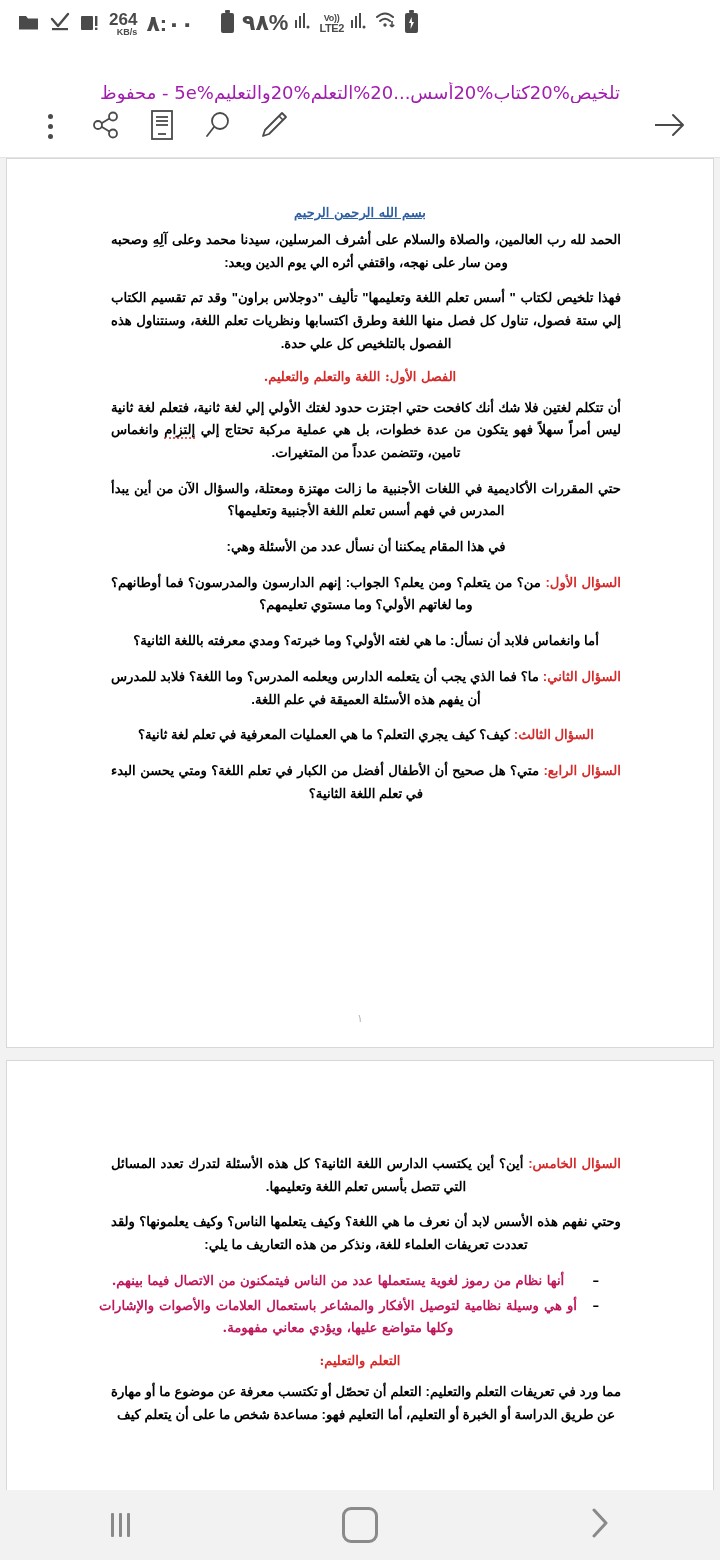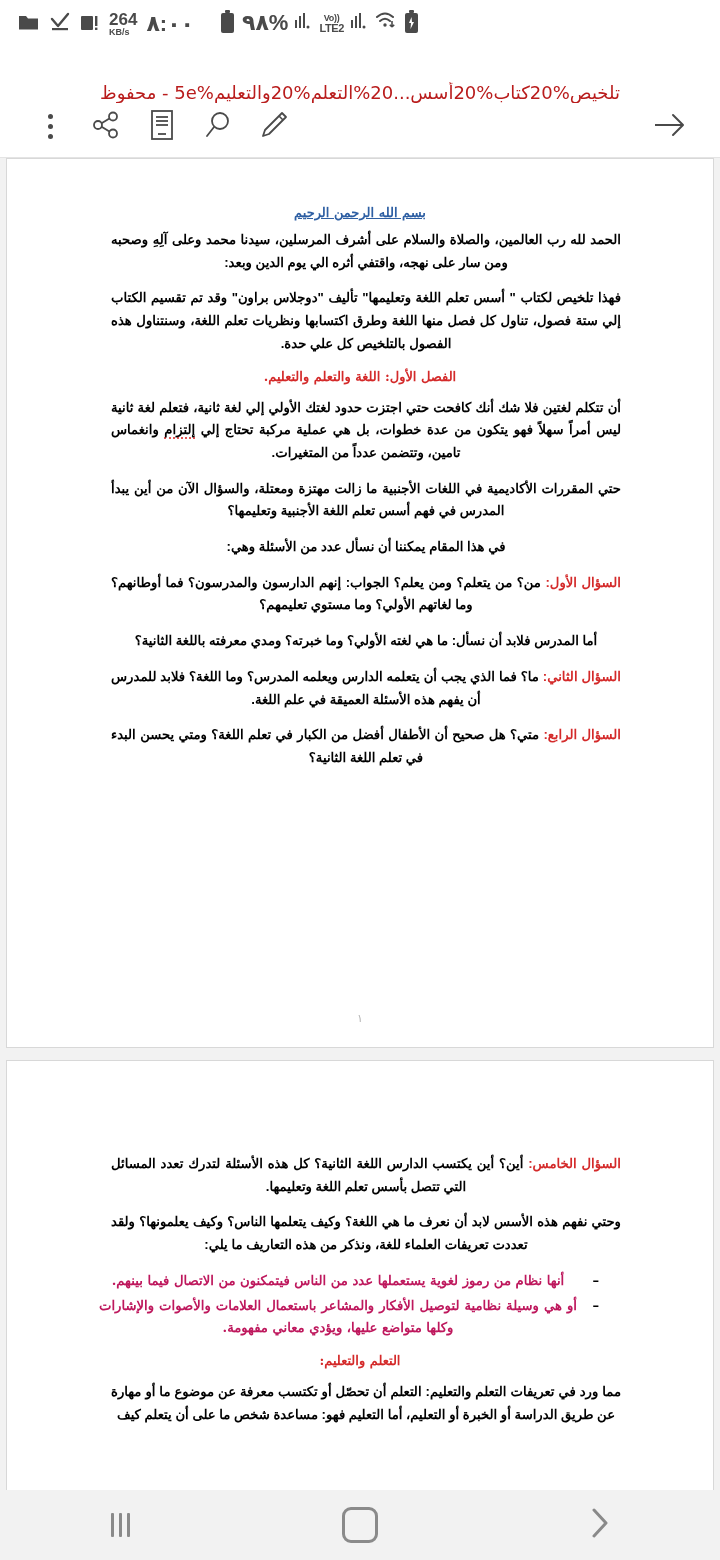--- a/index.html
+++ b/index.html
@@ -18,33 +18,33 @@
     box-sizing:border-box;padding:0 18px;
     color:#4a4a4a;
   }
   .sb-left{display:flex;gap:7px;direction:ltr;margin-right:auto;padding-left:26px;}
   .sb-right{display:flex;align-items:center;gap:9px;direction:ltr;}
   .sb-battery-pct{font-size:22px;font-weight:700;letter-spacing:-0.5px;color:#4a4a4a;direction:ltr;}
   .sb-time{font-size:22px;font-weight:700;color:#4a4a4a;letter-spacing:0px;}
   .sb-net{display:flex;flex-direction:column;align-items:center;justify-content:center;line-height:1;}
   .sb-net .volte{font-size:9px;font-weight:700;letter-spacing:-0.3px;}
   .sb-net .lte{font-size:11px;font-weight:800;letter-spacing:-0.4px;}
-  .sb-kb{display:flex;flex-direction:column;align-items:flex-start;line-height:1;}
+  .sb-kb{display:flex;flex-direction:column;align-items:flex-end;line-height:1;}
   .sb-kb .kb-num{font-size:17px;font-weight:700;}
   .sb-kb .kb-unit{font-size:9px;font-weight:700;}
   .ic{display:inline-block;vertical-align:middle;}
 
   
   #app-title-bar{
     height:48px;width:720px;background:#ffffff;
     display:flex;align-items:center;justify-content:center;
     box-sizing:border-box;padding:0 20px;
   }
   #app-title{
-    font-size:18px;color:#b91c1c;white-space:nowrap;
+    font-size:18px;color:#a21caf;white-space:nowrap;
     overflow:hidden;text-overflow:ellipsis;direction:rtl;
     font-family:"DejaVu Sans","Liberation Sans",sans-serif;
     margin-top:40px;
   }
 
   
   #toolbar{
     height:62px;width:720px;background:#ffffff;
     display:flex;align-items:center;
     box-sizing:border-box;padding:0 22px;
@@ -284,22 +284,23 @@
 
   <div class="page" id="page-1">
     <div class="basmala">بسم الله الرحمن الرحيم</div>
     <p class="doc-p">الحمد لله رب العالمين، والصلاة والسلام على أشرف المرسلين، سيدنا محمد وعلى آلِهِ وصحبه ومن سار على نهجه، واقتفي أثره الي يوم الدين وبعد:</p>
     <p class="doc-p">فهذا تلخيص لكتاب " أسس تعلم اللغة وتعليمها" تأليف "دوجلاس براون" وقد تم تقسيم الكتاب إلي ستة فصول، تناول كل فصل منها اللغة وطرق اكتسابها ونظريات تعلم اللغة، وسنتناول هذه الفصول بالتلخيص كل علي حدة.</p>
     <div class="red-head">الفصل الأول: اللغة والتعلم والتعليم.</div>
     <p class="doc-p"><span>أن تتكلم لغتين فلا شك أنك كافحت حتي اجتزت حدود لغتك الأولي إلي لغة ثانية، فتعلم لغة ثانية ليس أمراً سهلاً فهو يتكون من عدة خطوات، بل هي عملية مركبة تحتاج إلي </span><span class="spell">إلتزام</span><span> وانغماس تامين، وتتضمن عدداً من المتغيرات.</span></p>
     <p class="doc-p">حتي المقررات الأكاديمية في اللغات الأجنبية ما زالت مهتزة ومعتلة، والسؤال الآن من أين يبدأ المدرس في فهم أسس تعلم اللغة الأجنبية وتعليمها؟</p>
     <p class="doc-p">في هذا المقام يمكننا أن نسأل عدد من الأسئلة وهي:</p>
     <p class="doc-p"><span class="red-lead">السؤال الأول:</span><span> من؟ من يتعلم؟ ومن يعلم؟ الجواب: إنهم الدارسون والمدرسون؟ فما أوطانهم؟ وما لغاتهم الأولي؟ وما مستوي تعليمهم؟</span></p>
-    <p class="doc-p">أما المدرس فلابد أن نسأل: ما هي لغته الأولي؟ وما خبرته؟ ومدي معرفته باللغة الثانية؟</p>
+    <p class="doc-p">أما وانغماس فلابد أن نسأل: ما هي لغته الأولي؟ وما خبرته؟ ومدي معرفته باللغة الثانية؟</p>
     <p class="doc-p"><span class="red-lead">السؤال الثاني:</span><span> ما؟ فما الذي يجب أن يتعلمه الدارس ويعلمه المدرس؟ وما اللغة؟ فلابد للمدرس أن يفهم هذه الأسئلة العميقة في علم اللغة.</span></p>
+    <p class="doc-p"><span class="red-lead">السؤال الثالث:</span><span> كيف؟ كيف يجري التعلم؟ ما هي العمليات المعرفية في تعلم لغة ثانية؟</span></p>
     <p class="doc-p"><span class="red-lead">السؤال الرابع:</span><span> متي؟ هل صحيح أن الأطفال أفضل من الكبار في تعلم اللغة؟ ومتي يحسن البدء في تعلم اللغة الثانية؟</span></p>
     <div class="page-num">١</div>
   </div>
 
   <div class="page" id="page-2">
     <p class="doc-p"><span class="red-lead">السؤال الخامس:</span><span> أين؟ أين يكتسب الدارس اللغة الثانية؟ كل هذه الأسئلة لتدرك تعدد المسائل التي تتصل بأسس تعلم اللغة وتعليمها.</span></p>
     <p class="doc-p">وحتي نفهم هذه الأسس لابد أن نعرف ما هي اللغة؟ وكيف يتعلمها الناس؟ وكيف يعلمونها؟ ولقد تعددت تعريفات العلماء للغة، ونذكر من هذه التعاريف ما يلي:</p>
     <ul class="bullets">
       <li>أنها نظام من رموز لغوية يستعملها عدد من الناس فيتمكنون من الاتصال فيما بينهم.</li>
       <li>أو هي وسيلة نظامية لتوصيل الأفكار والمشاعر باستعمال العلامات والأصوات والإشارات وكلها متواضع عليها، ويؤدي معاني مفهومة.</li>

